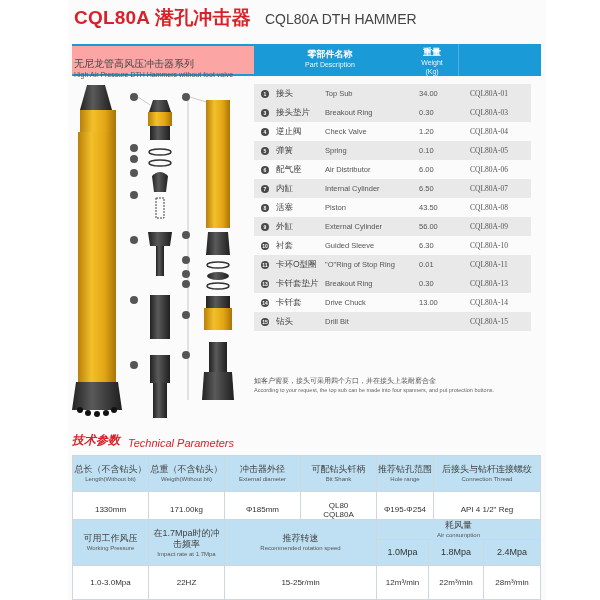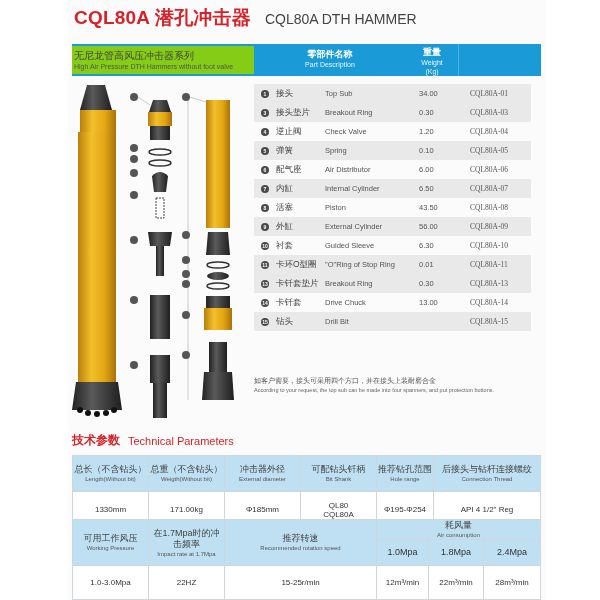--- a/index.html
+++ b/index.html
@@ -4,22 +4,22 @@
 <style>
   * { box-sizing: border-box; margin: 0; padding: 0; }
   html, body { width: 600px; height: 600px; background: #ffffff; overflow: hidden; }
   body { font-family: "Liberation Sans", "DejaVu Sans", sans-serif; color: #333; position: relative; }
   .page { position: absolute; left: 68px; top: 0; width: 478px; height: 600px; background: #fbfbfb; }
 
   .title-row { position: absolute; left: 74px; top: 5px; height: 26px; display: flex; align-items: baseline; }
   .title-red { color: #d8222a; font-weight: bold; font-size: 19px; letter-spacing: 0.2px; }
   .title-en { color: #444; font-size: 14px; margin-left: 14px; }
 
-  .series-box { position: absolute; left: 72px; top: 44px; width: 183px; height: 32px; background: #84cc16;
-    border-top: 2px solid #1a9ad6; border-bottom: 2px solid #1a9ad6; padding: 4px 0 0 2px; }
+  .series-box { position: absolute; left: 72px; top: 44px; width: 183px; height: 32px; background: #fca5a5;
+    border-top: 2px solid #1a9ad6; border-bottom: 2px solid #1a9ad6; padding: 12px 0 0 2px; }
   .series-cn { font-size: 10px; color: #444; line-height: 12px; }
   .series-en { font-size: 7px; color: #555; line-height: 10px; }
 
   .parts-header { position: absolute; left: 254px; top: 44px; width: 287px; height: 32px; background: #1a9ad6;
     display: flex; color: #fff; text-align: center; }
   .ph-desc { width: 152px; padding-top: 5px; }
   .ph-weight { width: 53px; padding-top: 3px; border-right: 1px solid #4db2e2; }
   .ph-num { flex: 1; padding-top: 5px; }
   .ph-cn { font-size: 9px; font-weight: bold; line-height: 11px; }
   .ph-en { font-size: 7px; line-height: 9px; opacity: 0.9; }
@@ -34,21 +34,21 @@
   .pr-en { width: 91px; }
   .pr-w { width: 52px; padding-left: 3px; }
   .pr-pn { flex: 1; padding-left: 2px; font-family: Liberation Serif, serif; }
 
   .note { position: absolute; left: 254px; top: 376px; width: 290px; }
   .note-cn { font-size: 7px; color: #555; line-height: 10px; }
   .note-en { font-size: 5.5px; color: #666; line-height: 8px; }
 
   .illus { position: absolute; left: 60px; top: 80px; width: 190px; height: 350px; }
 
-  .tech-title { position: absolute; left: 72px; top: 432px; display: flex; align-items: center; color: #d8222a; }
+  .tech-title { position: absolute; left: 72px; top: 432px; display: flex; align-items: flex-end; color: #d8222a; font-style: italic; }
   .tech-cn { font-size: 12px; font-weight: bold; }
   .tech-en { font-size: 11px; margin-left: 8px; }
 
   table.specs { position: absolute; left: 72px; top: 455px; width: 468px; border-collapse: collapse; table-layout: fixed; }
   table.specs td { border: 1px solid #d0d6dc; text-align: center; vertical-align: middle; color: #333; }
   table.specs .hd { background: #bfe0f3; }
   table.specs .bd { background: #ffffff; font-size: 8px; }
   .hcn { font-size: 9px; color: #444; line-height: 11px; }
   .hen { font-size: 6px; color: #555; line-height: 8px; }
 </style>

